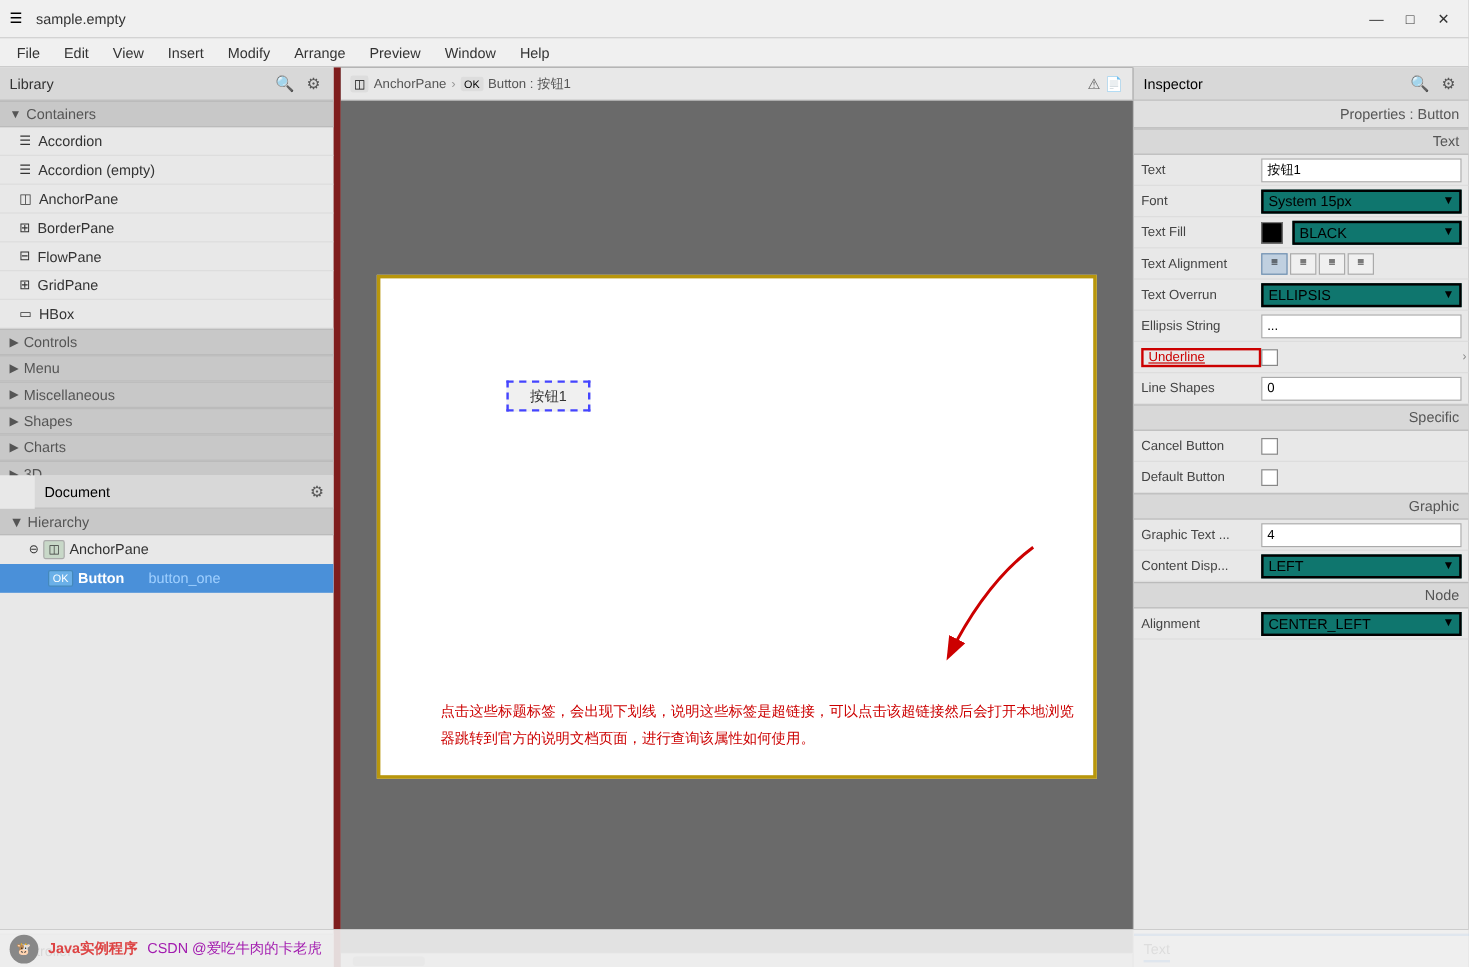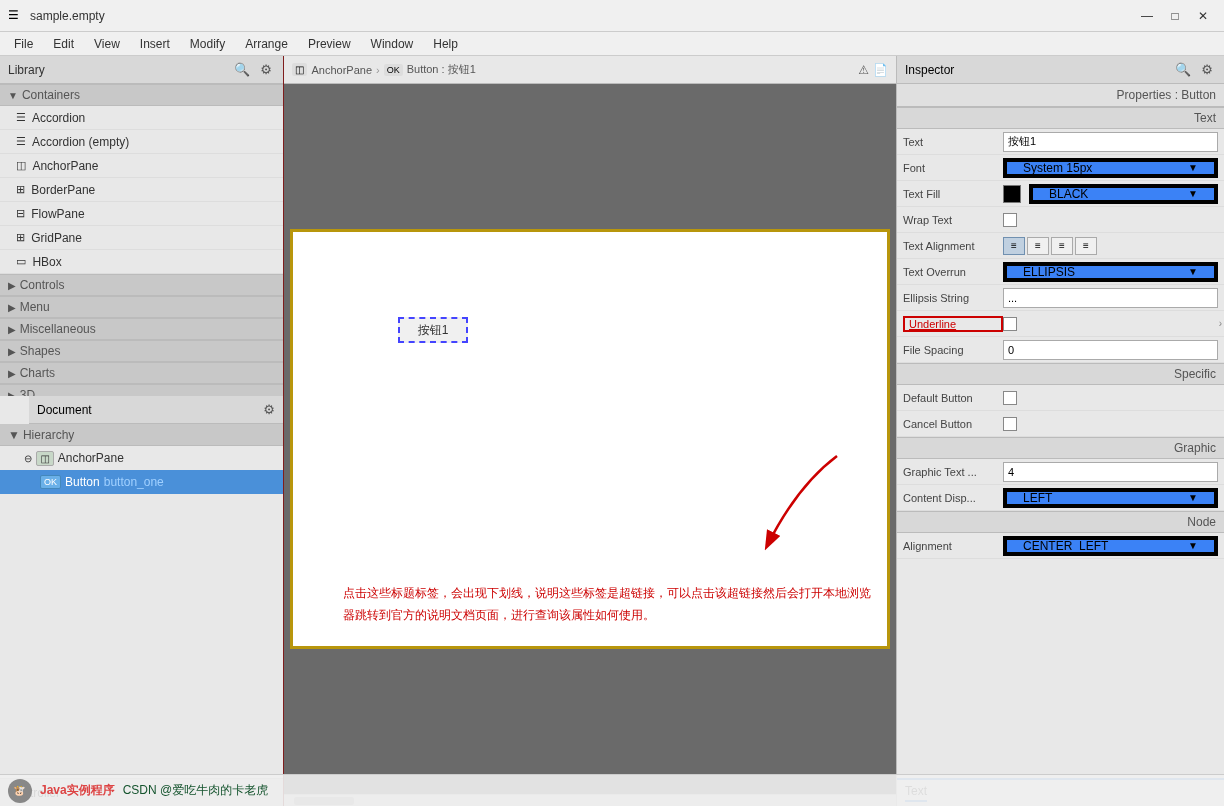--- a/index.html
+++ b/index.html
@@ -46,21 +46,21 @@
       flex: 1;
       overflow: hidden;
     }
 
     
     .left-panel {
       width: 284px;
       background: #e8e8e8;
       display: flex;
       flex-direction: column;
-      border-right: 1px solid #7f1d1d;
+      border-right: 6px solid #7f1d1d;
     }
 
     .panel-header {
       background: #d8d8d8;
       height: 28px;
       display: flex;
       align-items: center;
       padding: 0 8px;
       border-bottom: 1px solid #bbb;
       font-size: 12px;
@@ -237,21 +237,21 @@
       align-items: center;
       padding: 0 8px;
       border-top: 1px solid #bbb;
       font-size: 12px;
       font-weight: 500;
       margin-top: auto;
     }
 
     
     .right-panel {
-      width: 328px;
+      width: 280px;
       background: #e8e8e8;
       display: flex;
       flex-direction: column;
       border-left: 1px solid #bbb;
       overflow-y: auto;
     }
 
     .inspector-header {
       background: #d8d8d8;
       height: 28px;
@@ -302,23 +302,23 @@
 
     .text-input {
       border: 1px solid #aaa;
       background: white;
       padding: 2px 4px;
       font-size: 11px;
       flex: 1;
       height: 20px;
     }
     .dropdown {
-      border: 4px solid #000000;
-      background: #3b82f6;
-      padding: 2px 16px;
+      border: 2px solid #000000;
+      background: #0f766e;
+      padding: 2px 4px;
       font-size: 11px;
       flex: 1;
       height: 20px;
       display: flex;
       align-items: center;
       cursor: pointer;
     }
     .dropdown-arrow { margin-left: auto; font-size: 10px; }
 
     .color-box {
@@ -499,21 +499,21 @@
         <span>Hierarchy</span>
       </div>
 
       <div class="hierarchy-item indent-1">
         <span class="expand">⊖</span>
         <span class="hierarchy-item-icon">◫</span>
         <span>AnchorPane</span>
       </div>
       <div class="hierarchy-item indent-2 selected">
         <span class="hierarchy-item-icon ok" style="font-size:9px;">OK</span>
-        <span style="margin-right:4px;">Button</span>
+        <span style="margin-right:20px;font-weight:bold;">Button</span>
         <span style="color:#a0d0ff;">button_one</span>
       </div>
 
       <div style="flex:1"></div>
       <div class="controller-bar">
         <span>Controller</span>
       </div>
     </div>
   </div>
 
@@ -596,26 +596,20 @@
       <span class="inspector-label">Text Fill</span>
       <div class="inspector-value">
         <div class="color-box"></div>
         <div class="dropdown" style="flex:1;">
           <span>BLACK</span>
           <span class="dropdown-arrow">▼</span>
         </div>
       </div>
     </div>
 
-    <div class="inspector-row">
-      <span class="inspector-label">Wrap Text</span>
-      <div class="inspector-value">
-        <div class="checkbox"></div>
-      </div>
-    </div>
 
     <div class="inspector-row">
       <span class="inspector-label">Text Alignment</span>
       <div class="inspector-value">
         <div class="align-btns">
           <div class="align-btn active">≡</div>
           <div class="align-btn">≡</div>
           <div class="align-btn">≡</div>
           <div class="align-btn">≡</div>
         </div>
@@ -641,39 +635,39 @@
 
     <div class="inspector-row" style="position:relative;">
       <span class="inspector-label underline-label">Underline</span>
       <div class="inspector-value">
         <div class="checkbox"></div>
       </div>
       <span class="side-arrow-btn">›</span>
     </div>
 
     <div class="inspector-row">
-      <span class="inspector-label">File Spacing</span>
+      <span class="inspector-label">Line Shapes</span>
       <div class="inspector-value">
         <input class="text-input" type="text" value="0" style="">
       </div>
     </div>
 
     <div class="inspector-sub-section">
       <span>Specific</span>
     </div>
 
     <div class="inspector-row">
+      <span class="inspector-label">Cancel Button</span>
+      <div class="inspector-value">
+        <div class="checkbox"></div>
+      </div>
+    </div>
+
+    <div class="inspector-row">
       <span class="inspector-label">Default Button</span>
-      <div class="inspector-value">
-        <div class="checkbox"></div>
-      </div>
-    </div>
-
-    <div class="inspector-row">
-      <span class="inspector-label">Cancel Button</span>
       <div class="inspector-value">
         <div class="checkbox"></div>
       </div>
     </div>
 
     <div class="inspector-sub-section">
       <span>Graphic</span>
     </div>
 
     <div class="inspector-row">
@@ -709,14 +703,14 @@
 
     <div style="margin-top: auto; border-top: 2px solid #4a90d9; background: #e8e8e8; padding: 4px 8px; display:flex; align-items:center;">
       <span style="font-size:12px; color:#333; border-bottom: 2px solid #4a90d9; padding-bottom:2px;">Text</span>
     </div>
   </div>
 </div>
 
 <div class="watermark" style="position:fixed; bottom:0; left:0; right:0; z-index:999;">
   <div class="watermark-avatar">🐮</div>
   <span style="font-weight:bold; color:#d44;">Java实例程序</span>
-  <span style="color:#14532d;">CSDN @爱吃牛肉的卡老虎</span>
+  <span style="color:#a21caf;">CSDN @爱吃牛肉的卡老虎</span>
 </div>
 
 </body></html>

